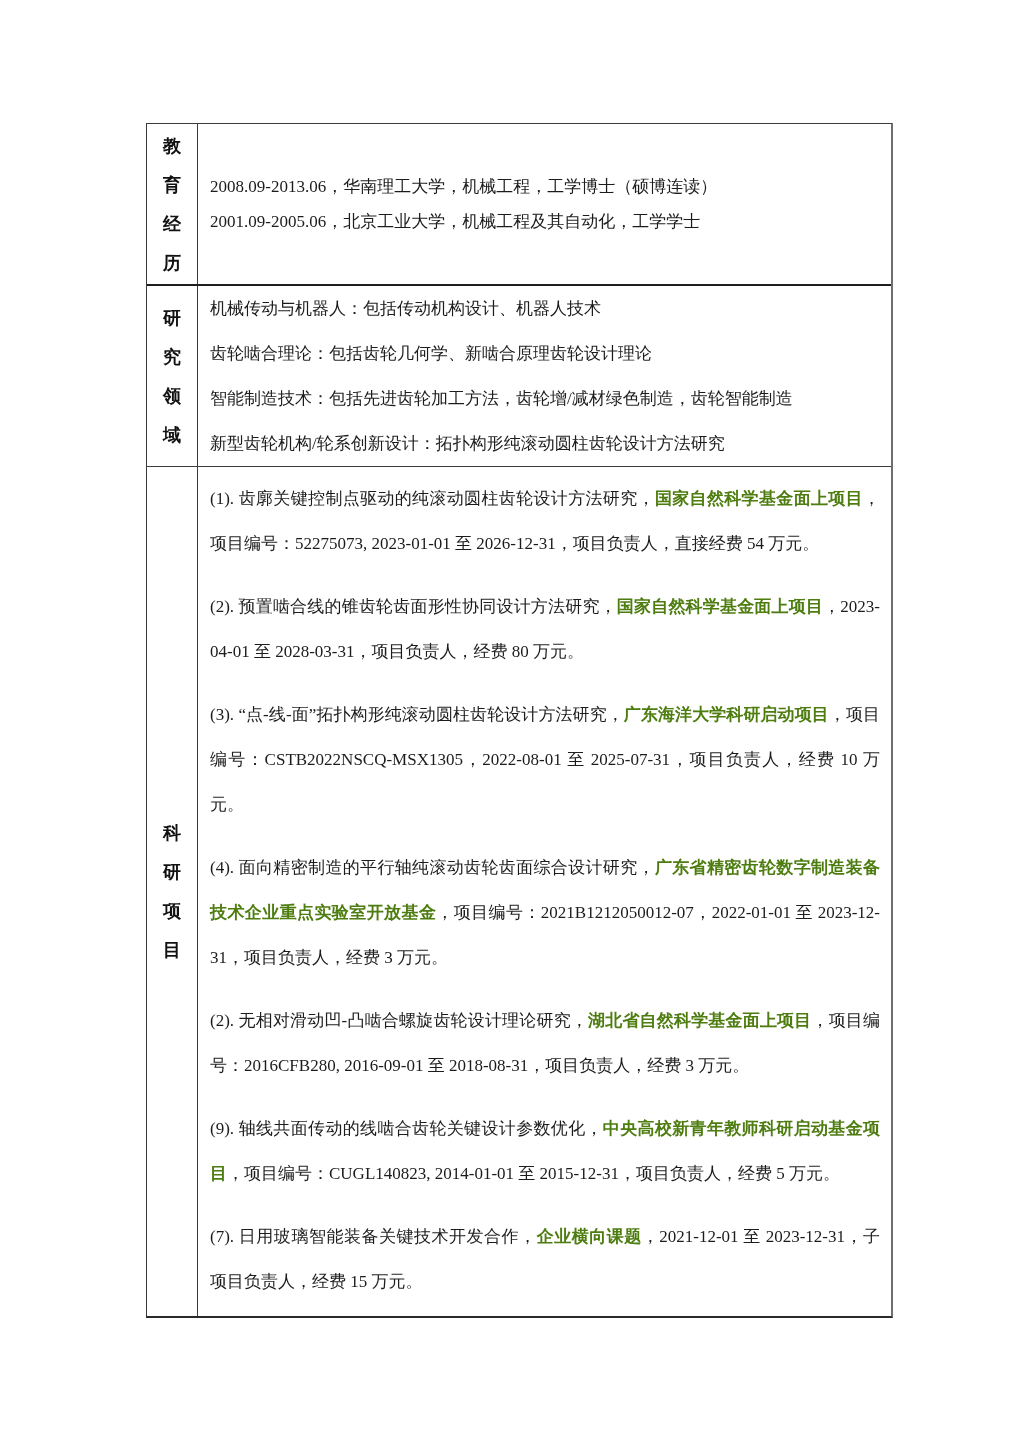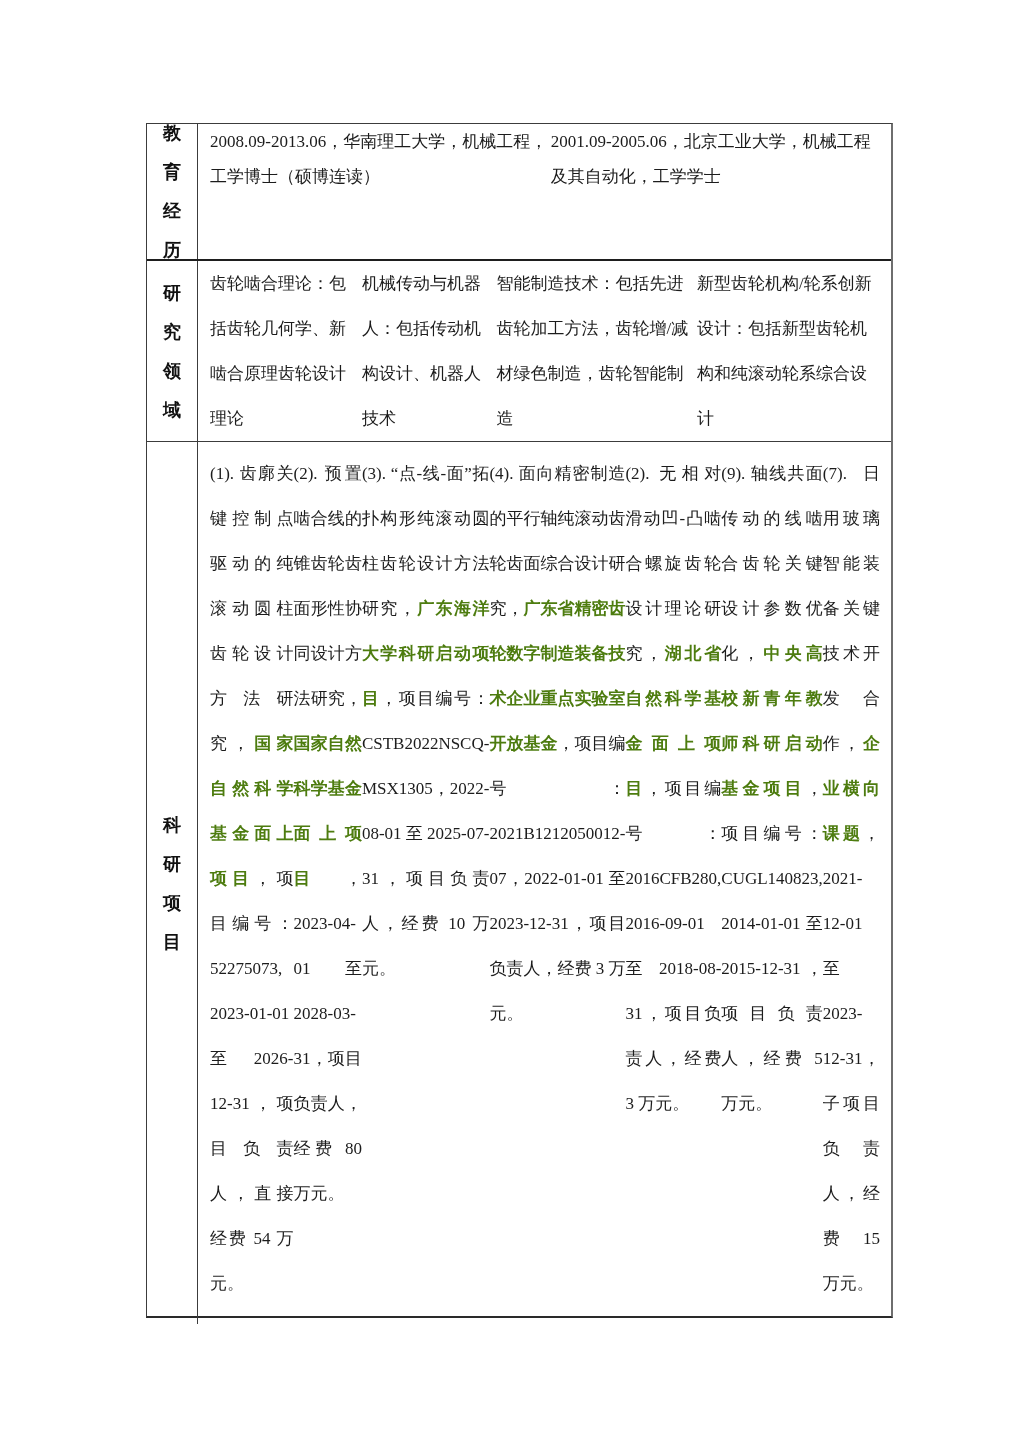--- a/index.html
+++ b/index.html
@@ -30,35 +30,35 @@
     border-right: 1px solid #3c3c3c;
     display: flex; flex-direction: column;
     align-items: center; justify-content: center;
     gap: 21px;
     font-size: 18px; font-weight: 700; color: #111;
   }
   .label-char { line-height: 1; }
 
   .content-cell {
     flex: 1; min-width: 0;
-    display: flex; flex-direction: row; justify-content: center;
+    display: flex; flex-direction: column; justify-content: center;
     padding: 0 11px 0 12px;
     font-size: 17px;
   }
   .edu-content  { line-height: 35px; }
   .field-content{ line-height: 45px; }
 
   .proj-content {
     justify-content: flex-start;
     padding-top: 9px;
     line-height: 45px;
     text-align: justify;
   }
   .project { margin-bottom: 18px; text-align: justify; }
-  .project:last-child { margin-bottom: 0; }
+  .project:last-child { margin-bottom: 12px; }
   .seg { font-weight: 400; }
   .seg.bold { font-weight: 700; color: #4d7c0f; }
 </style>
 </head>
 <body>
 
 <div class="page">
   <div class="doc-table">
 
     <section class="row row-edu">
@@ -75,24 +75,24 @@
     </section>
 
     <section class="row row-field">
       <div class="label-cell">
           <div class="label-char">研</div>
           <div class="label-char">究</div>
           <div class="label-char">领</div>
           <div class="label-char">域</div>
         </div>
       <div class="content-cell field-content">
+          <div class="text-line">机械传动与机器人：包括传动机构设计、机器人技术</div>
           <div class="text-line">齿轮啮合理论：包括齿轮几何学、新啮合原理齿轮设计理论</div>
-          <div class="text-line">机械传动与机器人：包括传动机构设计、机器人技术</div>
           <div class="text-line">智能制造技术：包括先进齿轮加工方法，齿轮增/减材绿色制造，齿轮智能制造</div>
-          <div class="text-line">新型齿轮机构/轮系创新设计：包括新型齿轮机构和纯滚动轮系综合设计</div>
+          <div class="text-line">新型齿轮机构/轮系创新设计：拓扑构形纯滚动圆柱齿轮设计方法研究</div>
         </div>
     </section>
 
     <section class="row row-proj">
       <div class="label-cell">
           <div class="label-char">科</div>
           <div class="label-char">研</div>
           <div class="label-char">项</div>
           <div class="label-char">目</div>
         </div>

